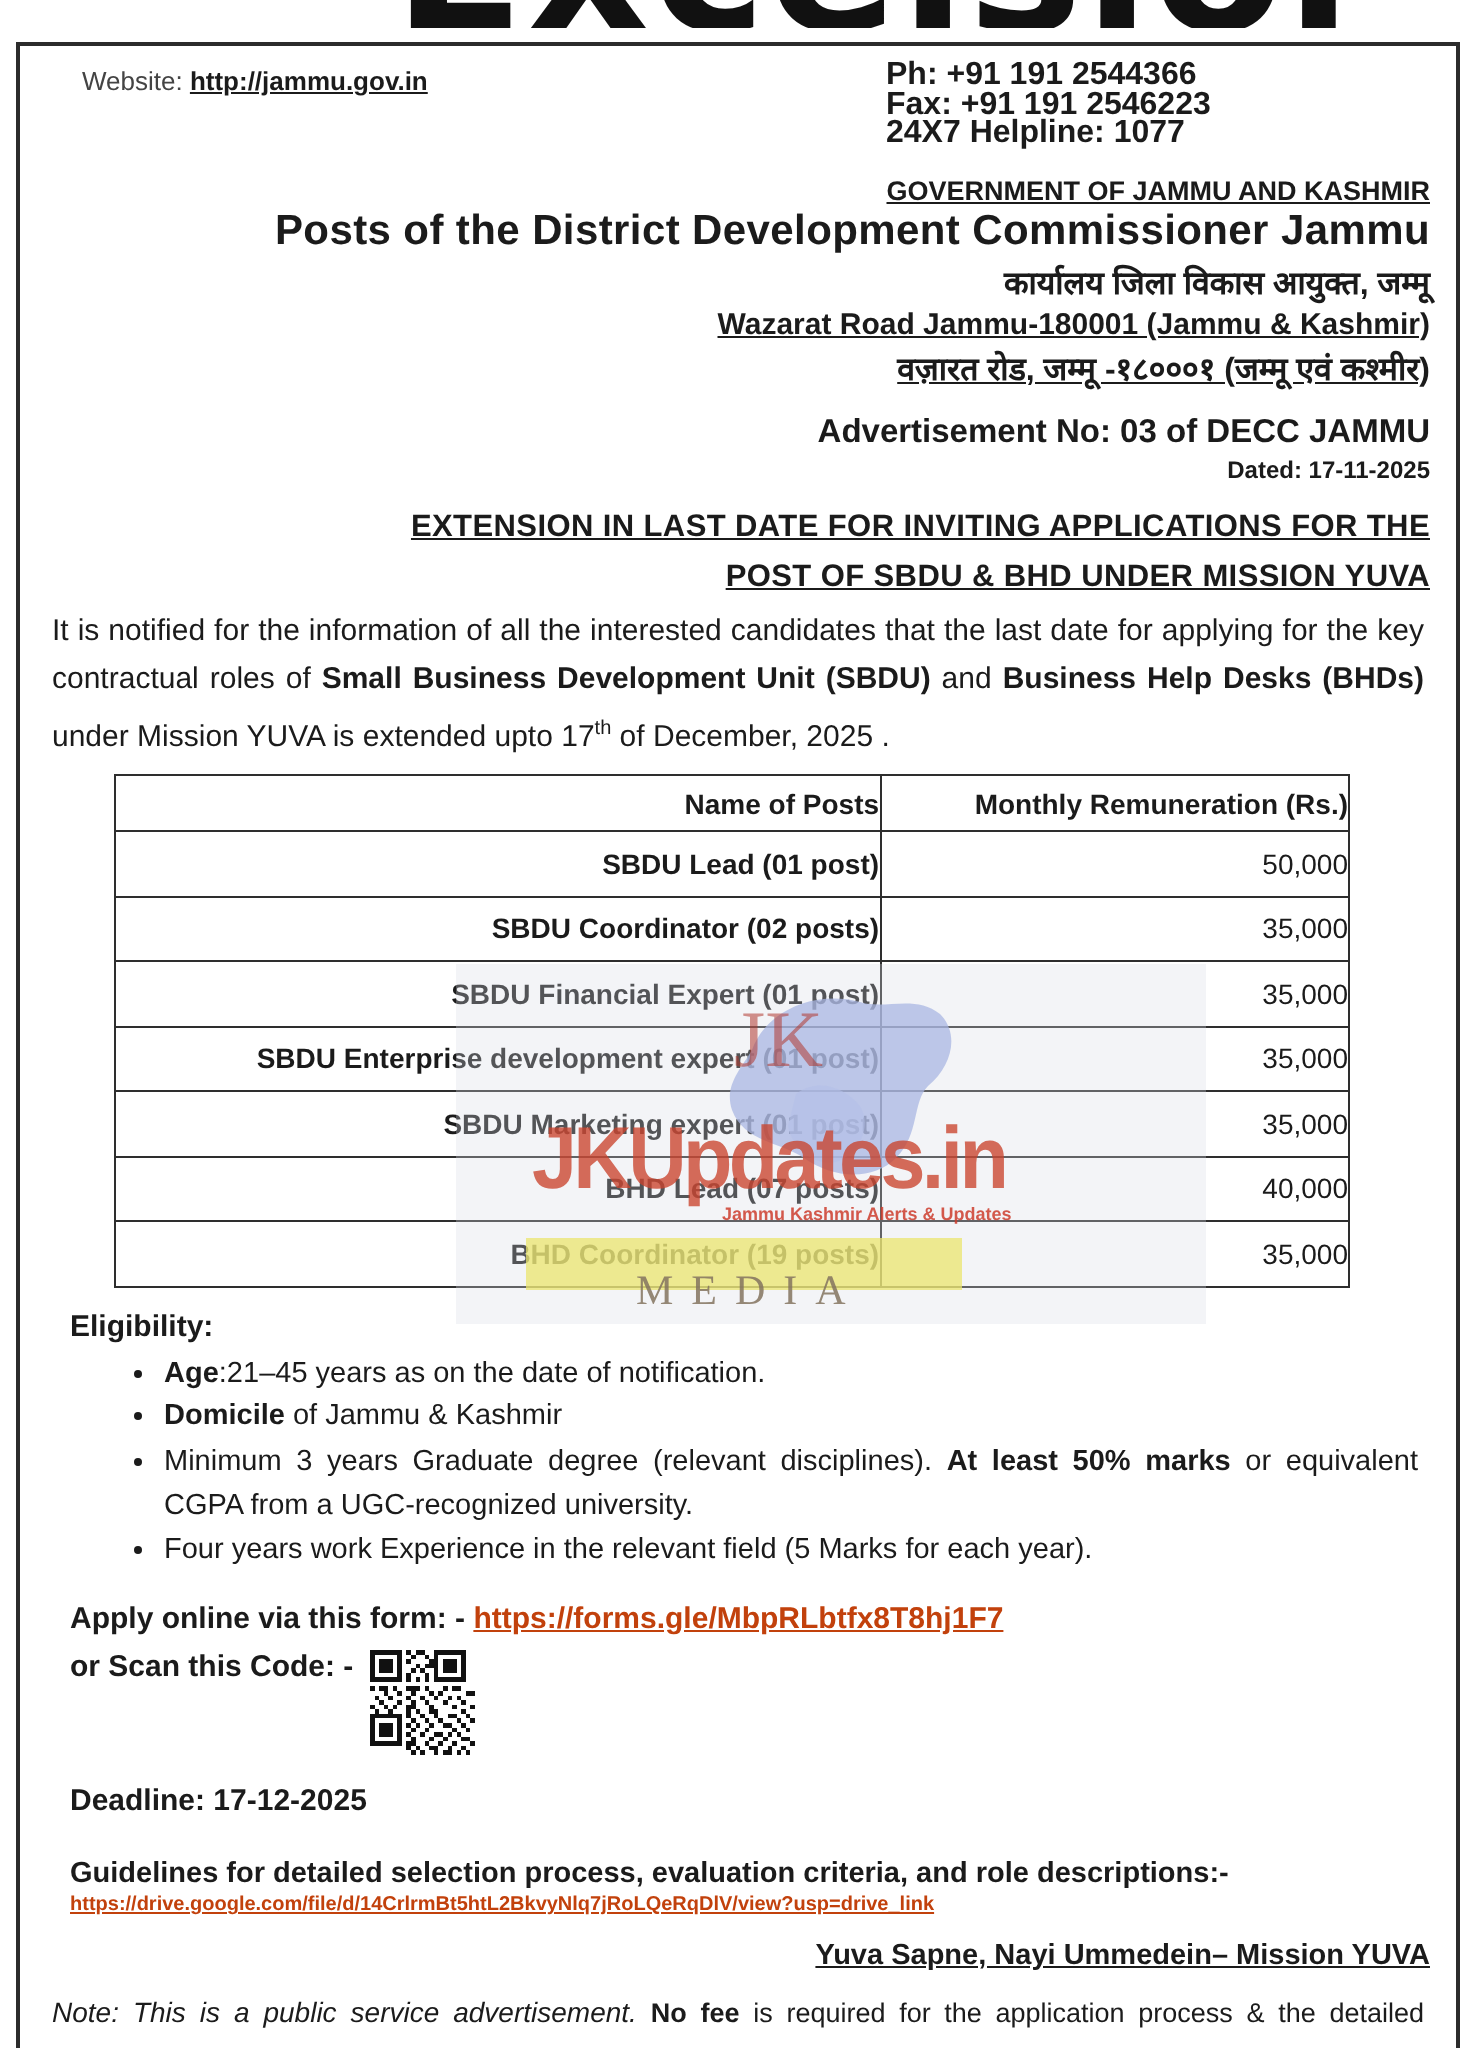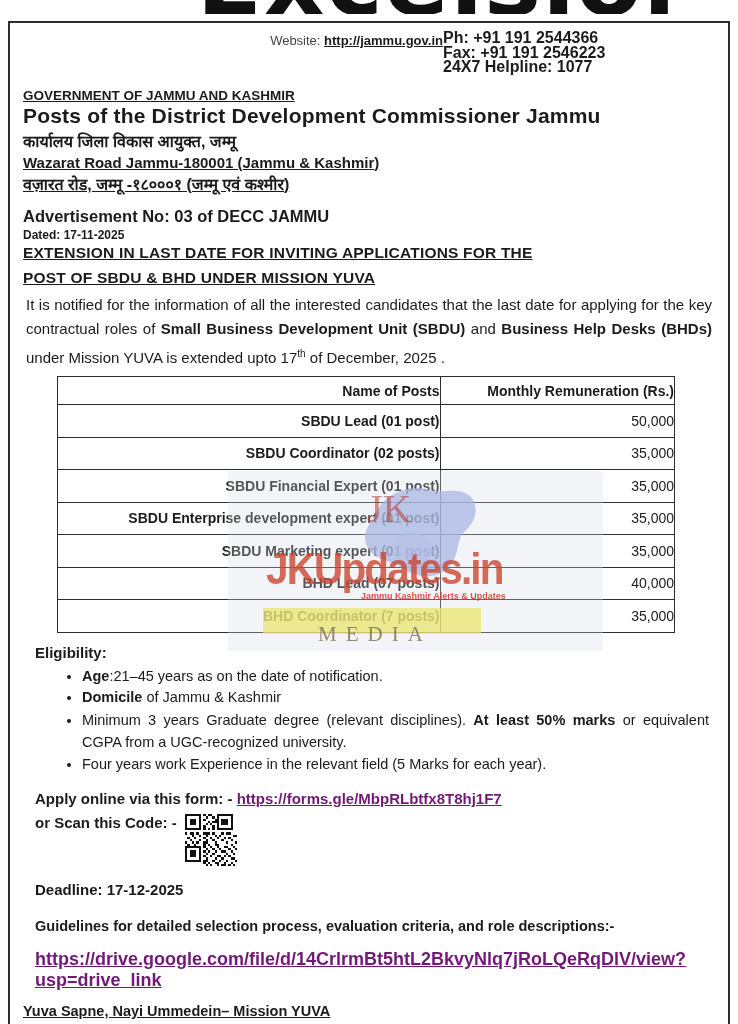--- a/index.html
+++ b/index.html
@@ -12,34 +12,34 @@
     overflow:hidden; text-align:center; padding-left:150px; }
   .masthead span { display:inline-block; font-family:"DejaVu Sans", sans-serif;
     font-weight:900; font-size:96px; line-height:1; letter-spacing:1px;
     transform:translateY(-66px); color:#111; }
 
   
   .frame { position:absolute; left:8px; top:21px; width:722px; height:1003px;
     border:2px solid #2c2c2c; border-bottom:none; background:#fff;
     padding:6px 13px 0 13px; overflow:hidden; }
 
-  .contact-row { display:flex; justify-content:flex-end; padding:2px 14px 0 18px; }
+  .contact-row { display:flex; justify-content:space-between; padding:2px 14px 0 18px;gap:28px; }
   .website { font-size:13px; color:#444; padding-top:2px; }
   .website a { color:#1b1b1b; font-weight:bold; text-decoration:underline; }
   .phones { font-size:16px; font-weight:bold; line-height:14.5px; width:258px; }
 
-  .c { text-align:left; }
+  .c { text-align:right; }
   .govt { margin-top:13px; font-size:13.5px; font-weight:bold; text-decoration:underline; }
   .office { margin-top:1px; font-size:21px; font-weight:bold; letter-spacing:0.2px; }
   .hindi1 { margin-top:2px; font-size:16px; font-weight:bold; }
   .addr { margin-top:2px; font-size:15px; font-weight:bold; text-decoration:underline; }
   .hindi2 { margin-top:2px; font-size:16px; font-weight:bold; text-decoration:underline; }
   .advno { margin-top:12px; font-size:16.5px; font-weight:bold; }
   .dated { margin-top:2px; font-size:12px; font-weight:bold; }
-  .title { margin-top:2px; font-size:15.5px; font-weight:bold; text-decoration:underline; letter-spacing:0.2px; }
+  .title { margin-top:13px; font-size:15.5px; font-weight:bold; text-decoration:underline; letter-spacing:0.2px; }
   .title2 { margin-top:7px; }
 
   .intro { margin-top:6px; padding:0 3px; font-size:15px; line-height:24.5px;
     text-align:justify; }
   .intro b { font-weight:bold; }
   sup { font-size:10px; }
 
   table.posts { margin:6px 0 0 34px; width:618px; border-collapse:collapse; }
   table.posts td, table.posts th { border:1.6px solid #2e2e2e; font-size:14px;
     text-align:right; padding:0 0 0 9px; }
@@ -63,29 +63,29 @@
     background:rgba(235,229,110,0.75); }
   .wm-media { left:295px; top:246px; font-size:21px; letter-spacing:9px;
     color:rgba(130,115,95,0.85); font-family:"Liberation Serif", serif; }
 
   .elig-head { margin-top:11px; padding-left:12px; font-size:15px; font-weight:bold; }
   ul.elig { margin-top:5px; padding-left:59px; list-style:disc; }
   ul.elig li { font-size:14.5px; line-height:21.5px; text-align:justify; padding-right:6px; }
   ul.elig li.tall { line-height:22px; margin-bottom:1px; }
 
   .apply { margin-top:15px; padding-left:12px; font-size:15px; font-weight:bold; }
-  .apply a, .guid-link a, .apply-link { color:#701a75; text-decoration:underline; font-weight:bold; }
+  .apply a, .guid-link a, .apply-link { color:#c2410c; text-decoration:underline; font-weight:bold; }
 
   .qr-row { display:flex; align-items:flex-start; padding-left:12px; margin-top:7px; }
   .scan-label { font-size:15px; font-weight:bold; padding-bottom:8px; margin-right:8px; }
   .qr { width:57px; height:57px; }
 
   .deadline { margin-top:10px; padding-left:12px; font-size:15px; font-weight:bold; }
   .guid { margin-top:20px; padding-left:12px; font-size:14.5px; font-weight:bold; }
-  .guid-link { margin-top:15px; padding-left:12px; font-size:18px; font-weight:bold; }
+  .guid-link { margin-top:2px; padding-left:12px; font-size:10px; font-weight:bold; }
   .slogan { margin-top:12px; font-size:14.5px; font-weight:bold; text-decoration:underline; }
 
   .note { margin-top:9px; padding:0 3px; font-size:13.5px; line-height:23px; text-align:justify; }
   .note .it { font-style:italic; font-size:14px; }
   .note b { font-weight:bold; }
 </style>
 </head>
 <body>
 
 <div class="masthead">
@@ -144,21 +144,21 @@
       </tr>
       <tr>
         <td class="post">SBDU Marketing expert (01 post)</td>
         <td class="amt">35,000</td>
       </tr>
       <tr>
         <td class="post">BHD Lead (07 posts)</td>
         <td class="amt">40,000</td>
       </tr>
       <tr>
-        <td class="post">BHD Coordinator (7 posts)</td>
+        <td class="post">BHD Coordinator (19 posts)</td>
         <td class="amt">35,000</td>
       </tr>
     </tbody>
       </table>
 
     <div class="wm wm-bg"></div>
     <svg class="wm wm-map" width="170" height="125" viewBox="0 0 170 125">
       <path d="M38,38 C45,18 70,8 92,14 C104,18 120,10 132,20 C142,30 138,46 126,56 C118,64 122,80 110,92 C98,104 78,102 64,92 C52,84 34,84 28,68 C24,56 32,48 38,38 Z" fill="#aab7e3" opacity="0.75"></path>
       <path d="M60,60 C70,52 84,56 92,66 C98,76 92,90 80,94 C70,96 58,88 56,76 Z" fill="#b4c0e8" opacity="0.6"></path>
     </svg>

